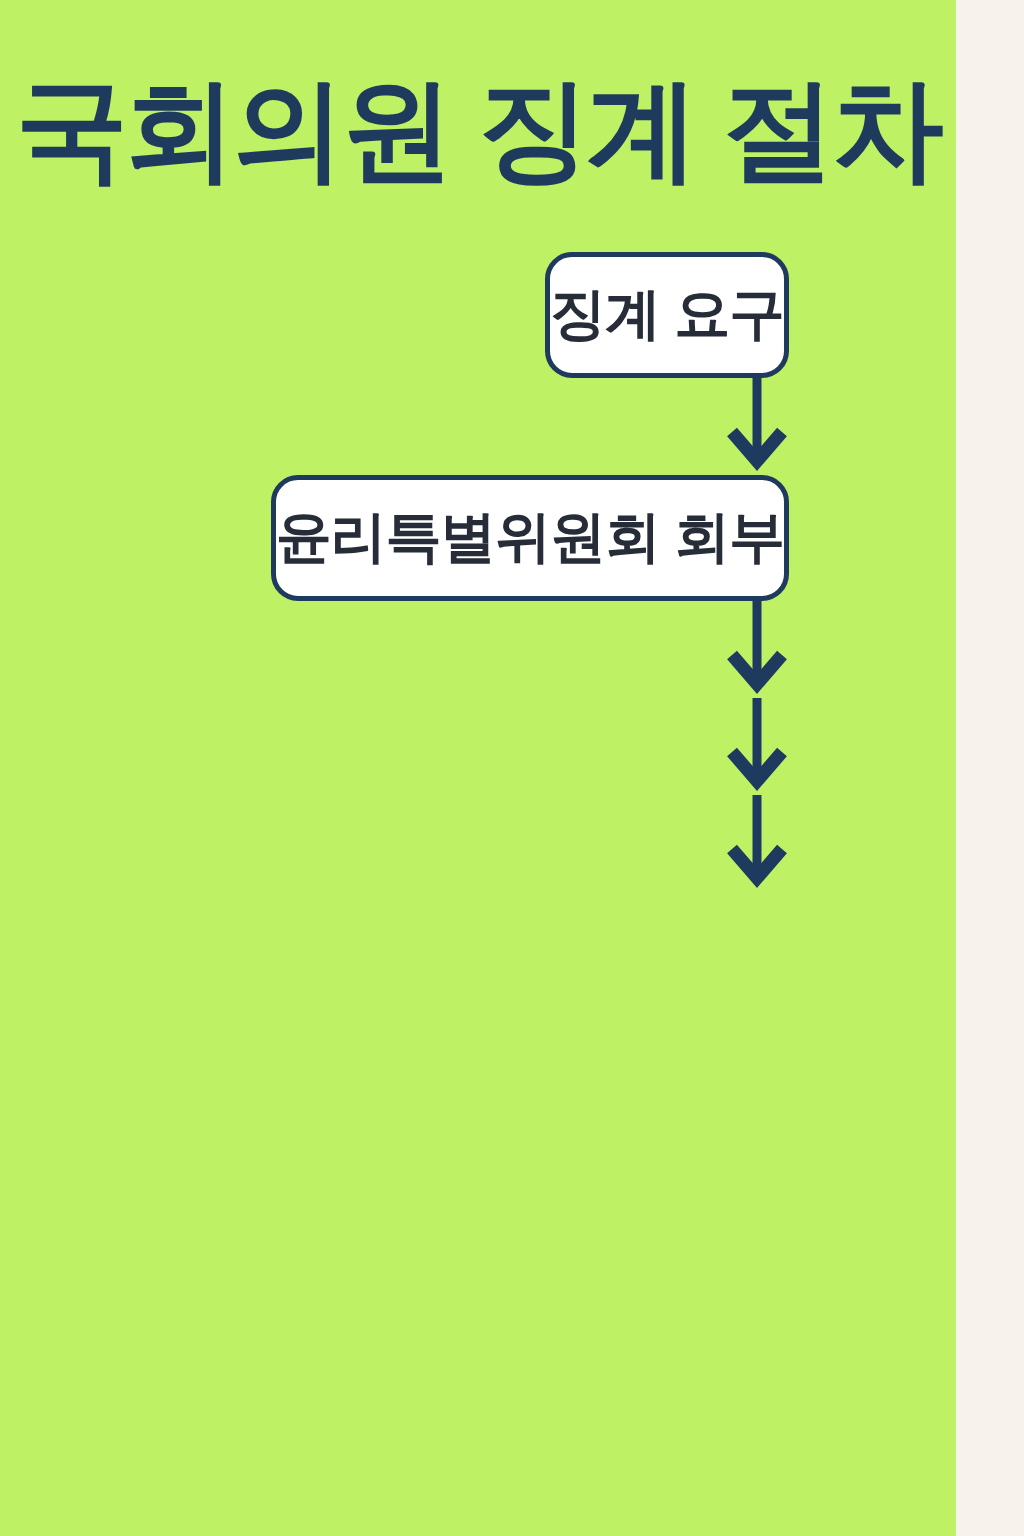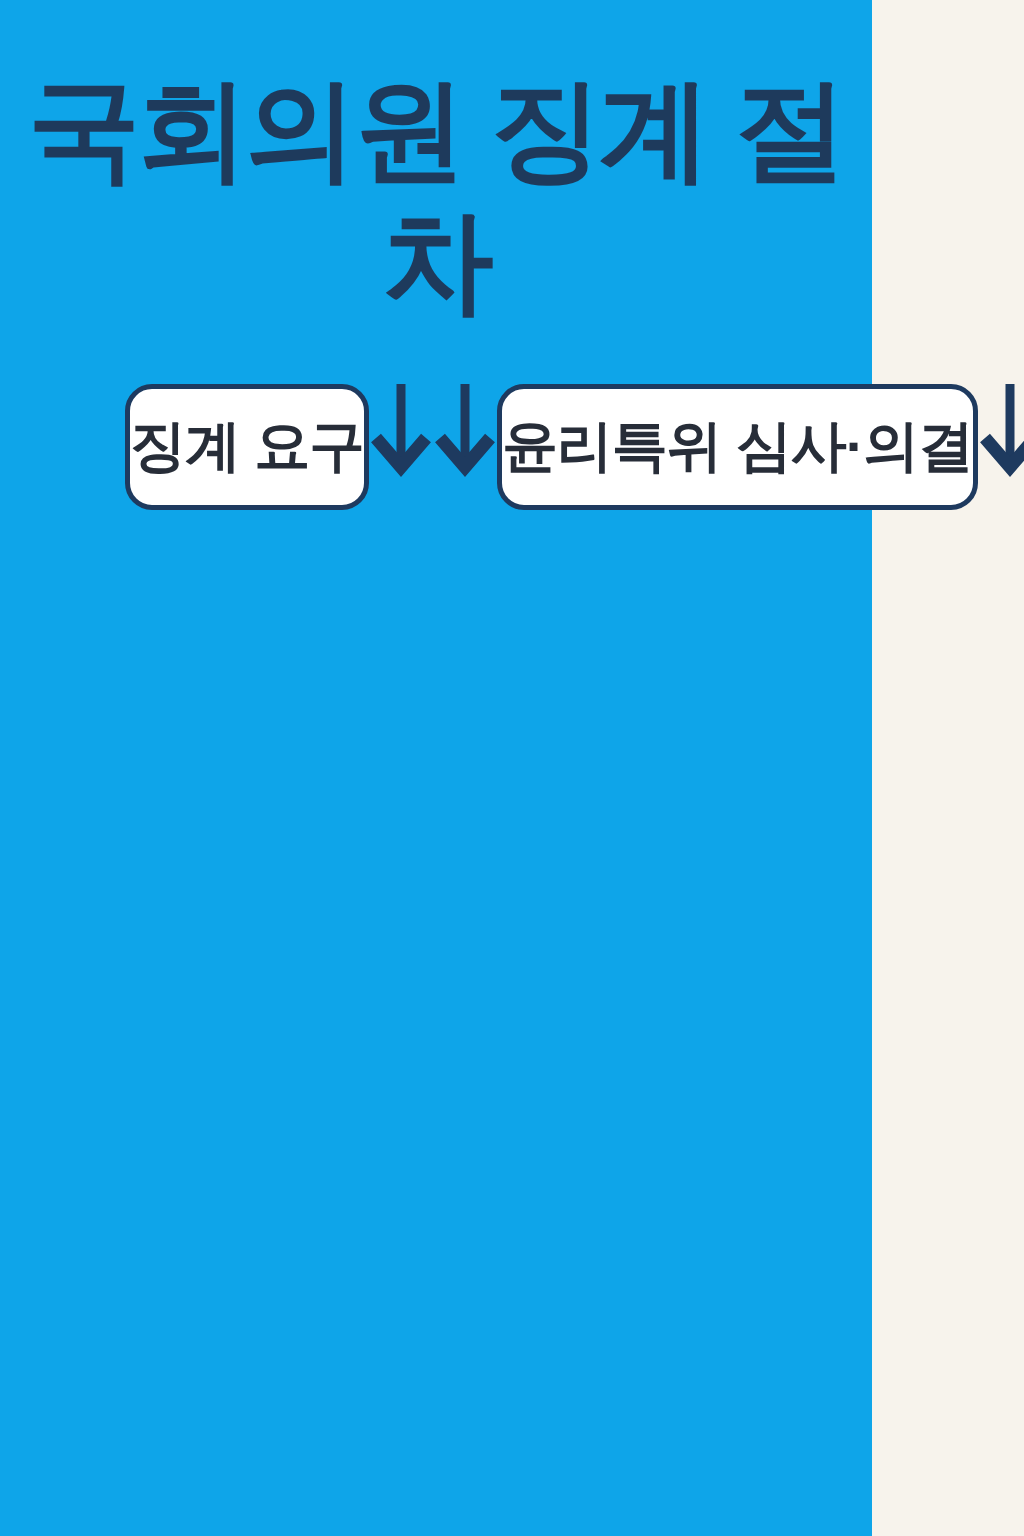--- a/index.html
+++ b/index.html
@@ -9,41 +9,41 @@
     height: 1536px;
   }
 
   body {
     background: #f7f3ec;
     font-family: "Liberation Sans", sans-serif;
     overflow: hidden;
   }
 
   .page {
-    width: 872px;
+    width: 956px;
     height: 1536px;
-    background: #0ea5e9;
+    background: #bef264;
   }
 
   .title {
     padding-top: 64px;
     text-align: center;
     font-size: 112px;
     line-height: 1.18;
     font-weight: 900;
     letter-spacing: -0.03em;
     color: #1e3a5c;
   }
 
   .flow {
     width: 622px;
     margin: 56px auto 0 auto;
     display: flex;
-    flex-direction: row;
-    align-items: flex-start;
+    flex-direction: column;
+    align-items: flex-end;
   }
 
   .box {
     height: 126px;
     background: #ffffff;
     border: 5px solid #1e3a5f;
     border-radius: 27px;
     display: flex;
     align-items: center;
     justify-content: center;
@@ -81,31 +81,31 @@
       <span>징계 요구</span>
     </div>
 
     <div class="arrow">
       <svg width="64" height="97" viewBox="0 0 64 97" aria-hidden="true">
         <line x1="32" y1="0" x2="32" y2="86" stroke="#1e3a5f" stroke-width="9"></line>
         <polyline points="7,54 32,83 57,54" fill="none" stroke="#1e3a5f" stroke-width="13" stroke-linejoin="miter"></polyline>
       </svg>
     </div>
 
+    <div class="box">
+      <span>윤리특별위원회 회부</span>
+    </div>
 
     <div class="arrow">
       <svg width="64" height="97" viewBox="0 0 64 97" aria-hidden="true">
         <line x1="32" y1="0" x2="32" y2="86" stroke="#1e3a5f" stroke-width="9"></line>
         <polyline points="7,54 32,83 57,54" fill="none" stroke="#1e3a5f" stroke-width="13" stroke-linejoin="miter"></polyline>
       </svg>
     </div>
 
-    <div class="box">
-      <span>윤리특위 심사·의결</span>
-    </div>
 
     <div class="arrow">
       <svg width="64" height="97" viewBox="0 0 64 97" aria-hidden="true">
         <line x1="32" y1="0" x2="32" y2="86" stroke="#1e3a5f" stroke-width="9"></line>
         <polyline points="7,54 32,83 57,54" fill="none" stroke="#1e3a5f" stroke-width="13" stroke-linejoin="miter"></polyline>
       </svg>
     </div>
 
 
     <div class="arrow">

